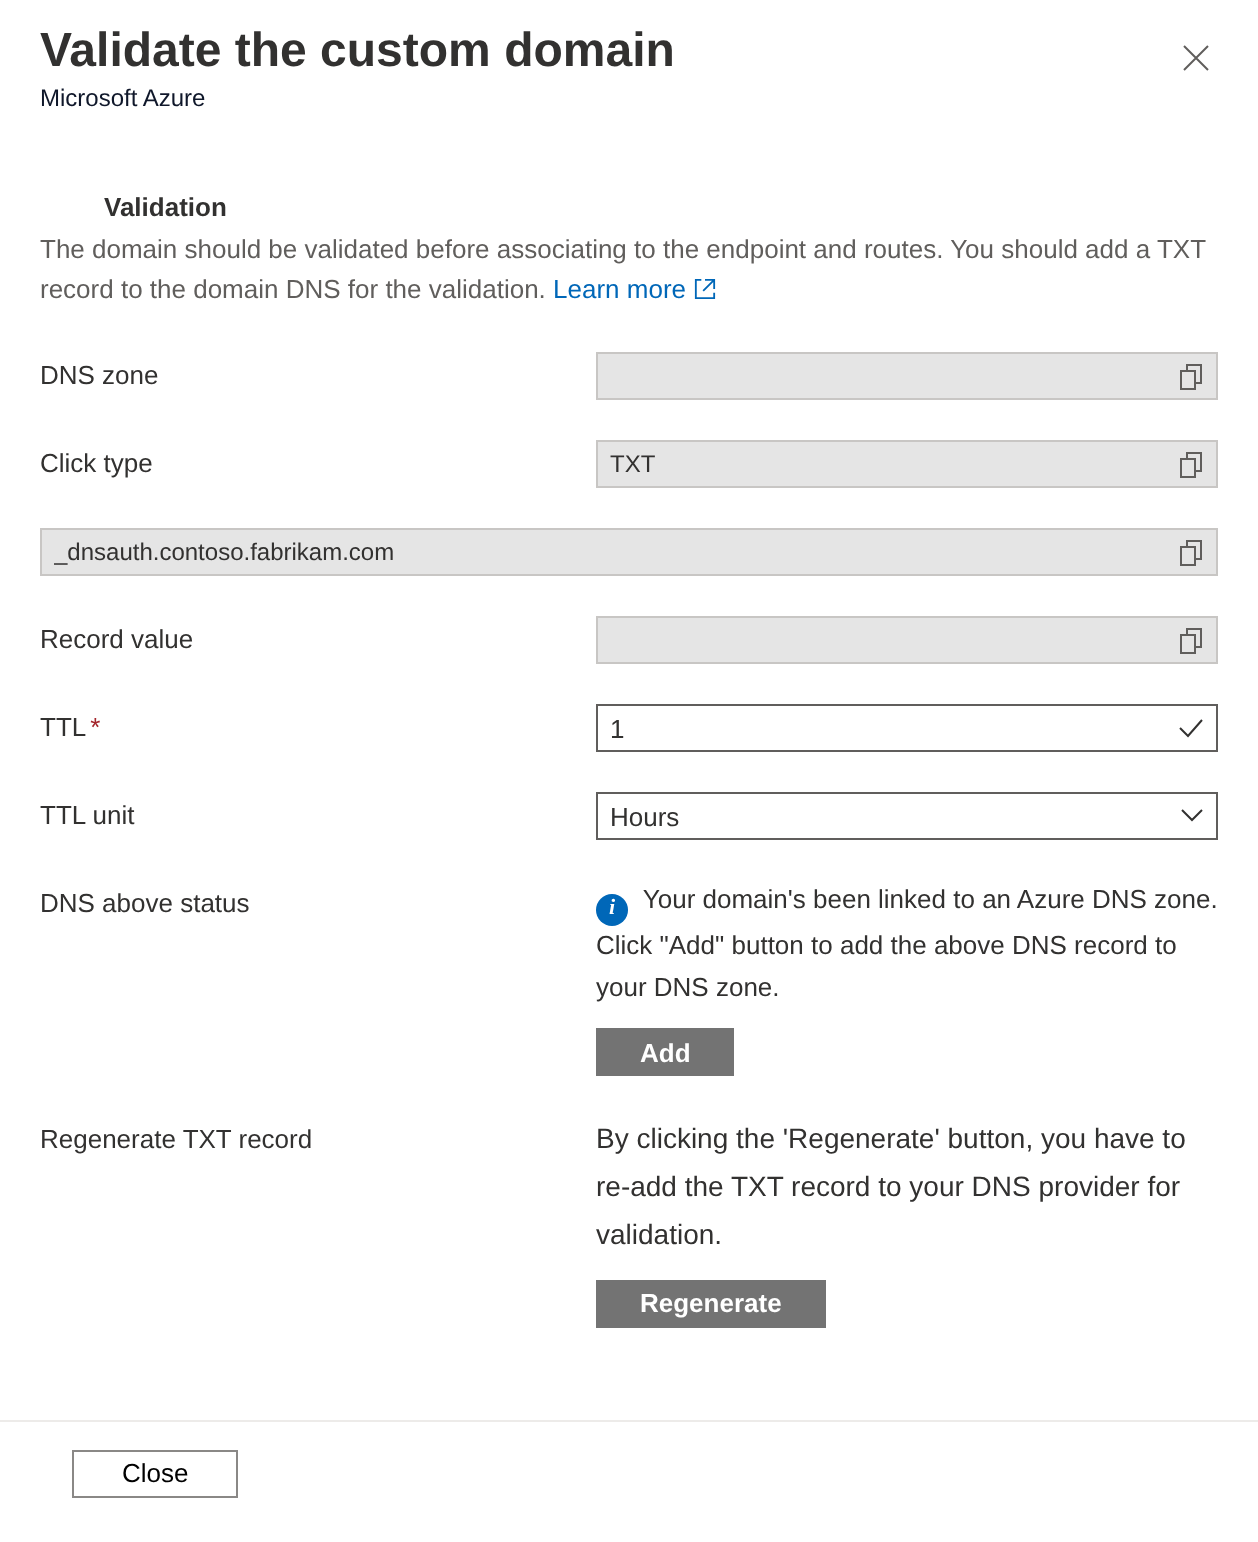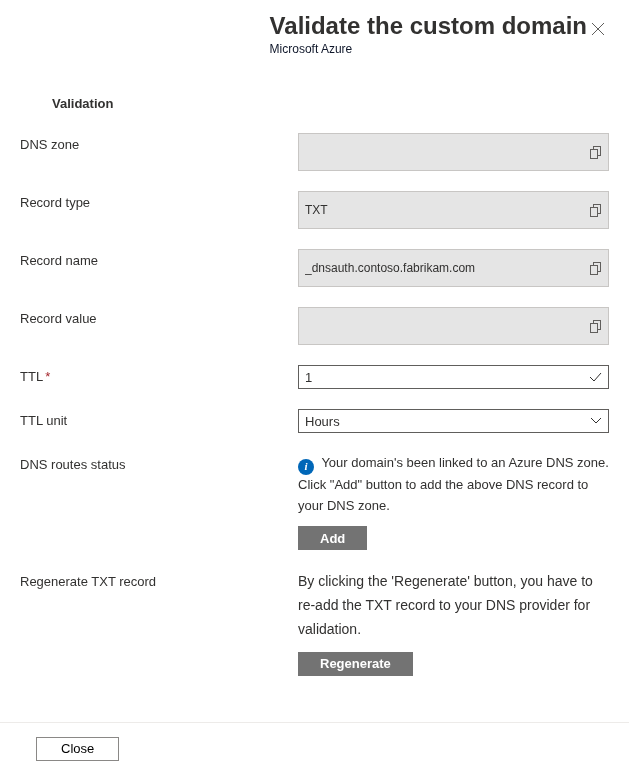--- a/index.html
+++ b/index.html
@@ -9,21 +9,21 @@
     font-size: 13px;
     color: #323130;
     width: 629px;
     background: #fff;
   }
   .blade {
     padding: 12px 20px 16px 20px;
   }
   .header {
     display: flex;
-    justify-content: flex-end;
+    justify-content: space-between;
     align-items: flex-start;
   }
   .title {
     font-size: 24px;
     font-weight: 600;
     margin: 0;
   }
   .subtitle {
     font-size: 12px;
     color: #0f172a;
@@ -72,21 +72,21 @@
   .req { color: #a4262c; margin-left: 2px; }
   .row-control {
     flex: 1;
   }
   .ro-field {
     display: flex;
     align-items: center;
     height: 24px;
     background: #e5e5e5;
     border: 1px solid #c8c6c4;
-    padding: 18px 6px;
+    padding: 4px 6px;
     font-size: 12px;
     color: #323130;
   }
   .ro-field span:first-child { flex: 1; overflow: hidden; text-overflow: ellipsis; white-space: nowrap; }
   .copy-icon { color: #605e5c; cursor: pointer; display:flex; }
   .select-field {
     display: flex;
     align-items: center;
     height: 24px;
     background: #fff;
@@ -158,55 +158,59 @@
       <div class="subtitle">Microsoft Azure</div>
     </div>
     <div class="close-x">
       <svg width="14" height="14" viewBox="0 0 14 14">
           <path d="M1 1 L13 13 M13 1 L1 13" stroke="#605e5c" stroke-width="1"></path>
         </svg>
     </div>
   </div>
 
   <div class="section-heading">Validation</div>
+  <div class="section-desc">
+    <span>The domain should be validated before associating to the endpoint and routes. You should add a TXT record to the domain DNS for the validation. </span><a href="#" class="learn-more"><span>Learn more</span> <span class="ext-icon"><svg width="11" height="11" viewBox="0 0 12 12">
+            <path d="M4 1H1v10h10V8M6 1h5v5M11 1L5 7" fill="none" stroke="#0067b8" stroke-width="1"></path>
+          </svg></span></a>
+  </div>
 
   <div class="form">
 
     <div class="row">
       <div class="row-label">DNS zone</div>
       <div class="row-control">
         <div class="ro-field">
           <span></span>
           <span class="copy-icon">
               <svg width="12" height="13" viewBox="0 0 12 13">
                 <rect x="3.5" y="0.5" width="7" height="9" fill="none" stroke="#605e5c"></rect>
                 <rect x="0.5" y="3.5" width="7" height="9" fill="#e5e5e5" stroke="#605e5c"></rect>
               </svg>
             </span>
         </div>
       </div>
     </div>
 
     <div class="row">
-      <div class="row-label">Record type</div>
+      <div class="row-label">Click type</div>
       <div class="row-control">
         <div class="ro-field">
           <span>TXT</span>
           <span class="copy-icon">
               <svg width="12" height="13" viewBox="0 0 12 13">
                 <rect x="3.5" y="0.5" width="7" height="9" fill="none" stroke="#605e5c"></rect>
                 <rect x="0.5" y="3.5" width="7" height="9" fill="#e5e5e5" stroke="#605e5c"></rect>
               </svg>
             </span>
         </div>
       </div>
     </div>
 
     <div class="row">
-      <div class="row-label">Record name</div>
       <div class="row-control">
         <div class="ro-field">
           <span>_dnsauth.contoso.fabrikam.com</span>
           <span class="copy-icon">
               <svg width="12" height="13" viewBox="0 0 12 13">
                 <rect x="3.5" y="0.5" width="7" height="9" fill="none" stroke="#605e5c"></rect>
                 <rect x="0.5" y="3.5" width="7" height="9" fill="#e5e5e5" stroke="#605e5c"></rect>
               </svg>
             </span>
         </div>
@@ -250,21 +254,21 @@
           <span class="chev">
               <svg width="12" height="8" viewBox="0 0 12 8">
                 <path d="M1 1 L6 6 L11 1" fill="none" stroke="#323130" stroke-width="1"></path>
               </svg>
             </span>
         </div>
       </div>
     </div>
 
     <div class="row">
-      <div class="row-label">DNS routes status</div>
+      <div class="row-label">DNS above status</div>
       <div class="row-control">
         <div class="status-text">
           <span class="info-icon">i</span>
           <span>Your domain's been linked to an Azure DNS zone. Click "Add" button to add the above DNS record to your DNS zone.</span>
         </div>
         <button class="btn-primary">Add</button>
       </div>
     </div>
 
     <div class="row" style="margin-bottom:0">

